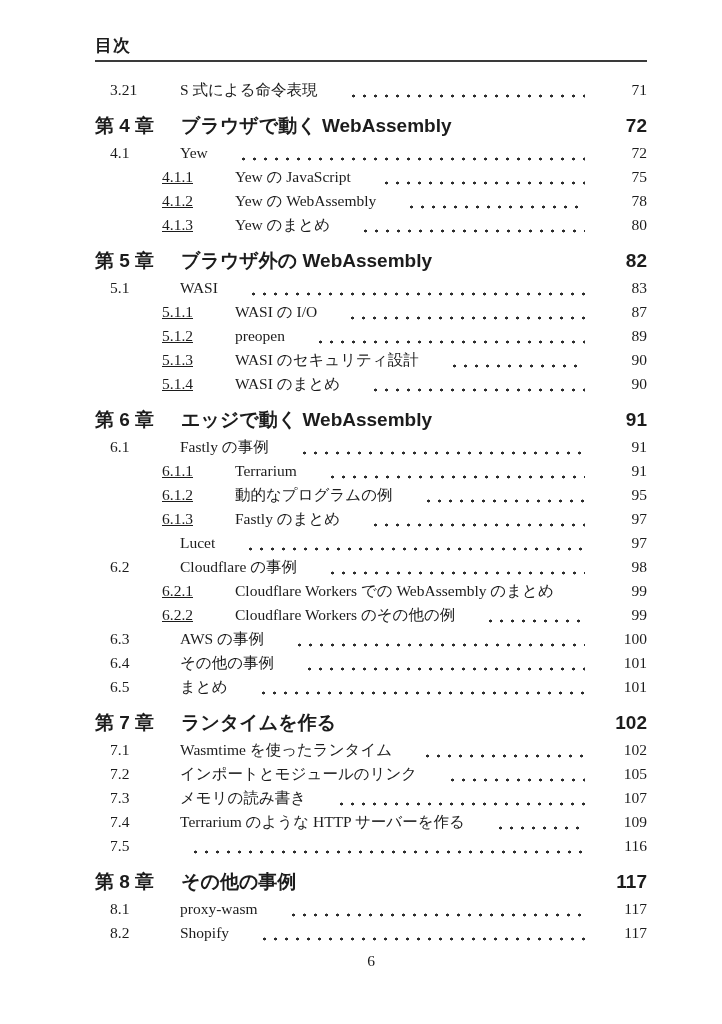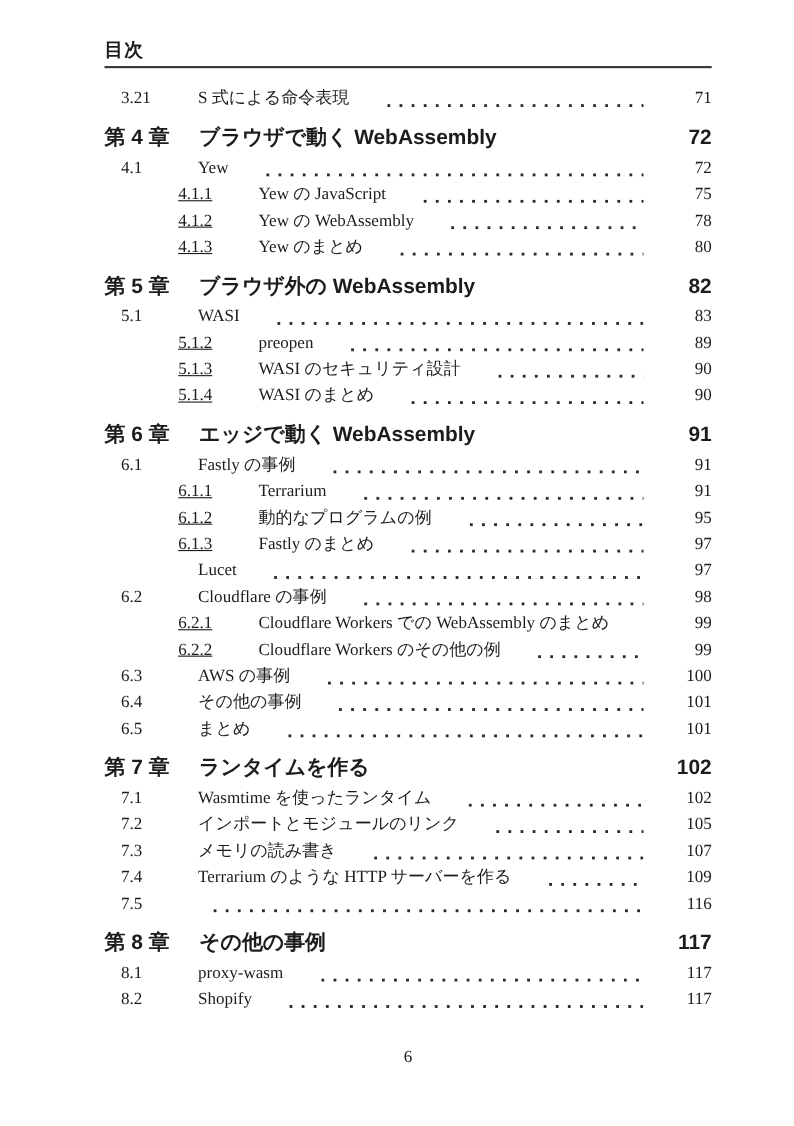--- a/index.html
+++ b/index.html
@@ -141,20 +141,26 @@
     <span class="leader"></span>
     <span class="pagenum">82</span>
   </div>
         <div class="toc-row section">
     <span class="num">5.1</span>
     <span class="title">WASI</span>
     <span class="leader"></span>
     <span class="pagenum">83</span>
   </div>
         <div class="toc-row subsection">
+    <span class="num">5.1.1</span>
+    <span class="title">WASI の I/O</span>
+    <span class="leader"></span>
+    <span class="pagenum">87</span>
+  </div>
+        <div class="toc-row subsection">
     <span class="num">5.1.2</span>
     <span class="title">preopen</span>
     <span class="leader"></span>
     <span class="pagenum">89</span>
   </div>
         <div class="toc-row subsection">
     <span class="num">5.1.3</span>
     <span class="title">WASI のセキュリティ設計</span>
     <span class="leader"></span>
     <span class="pagenum">90</span>

